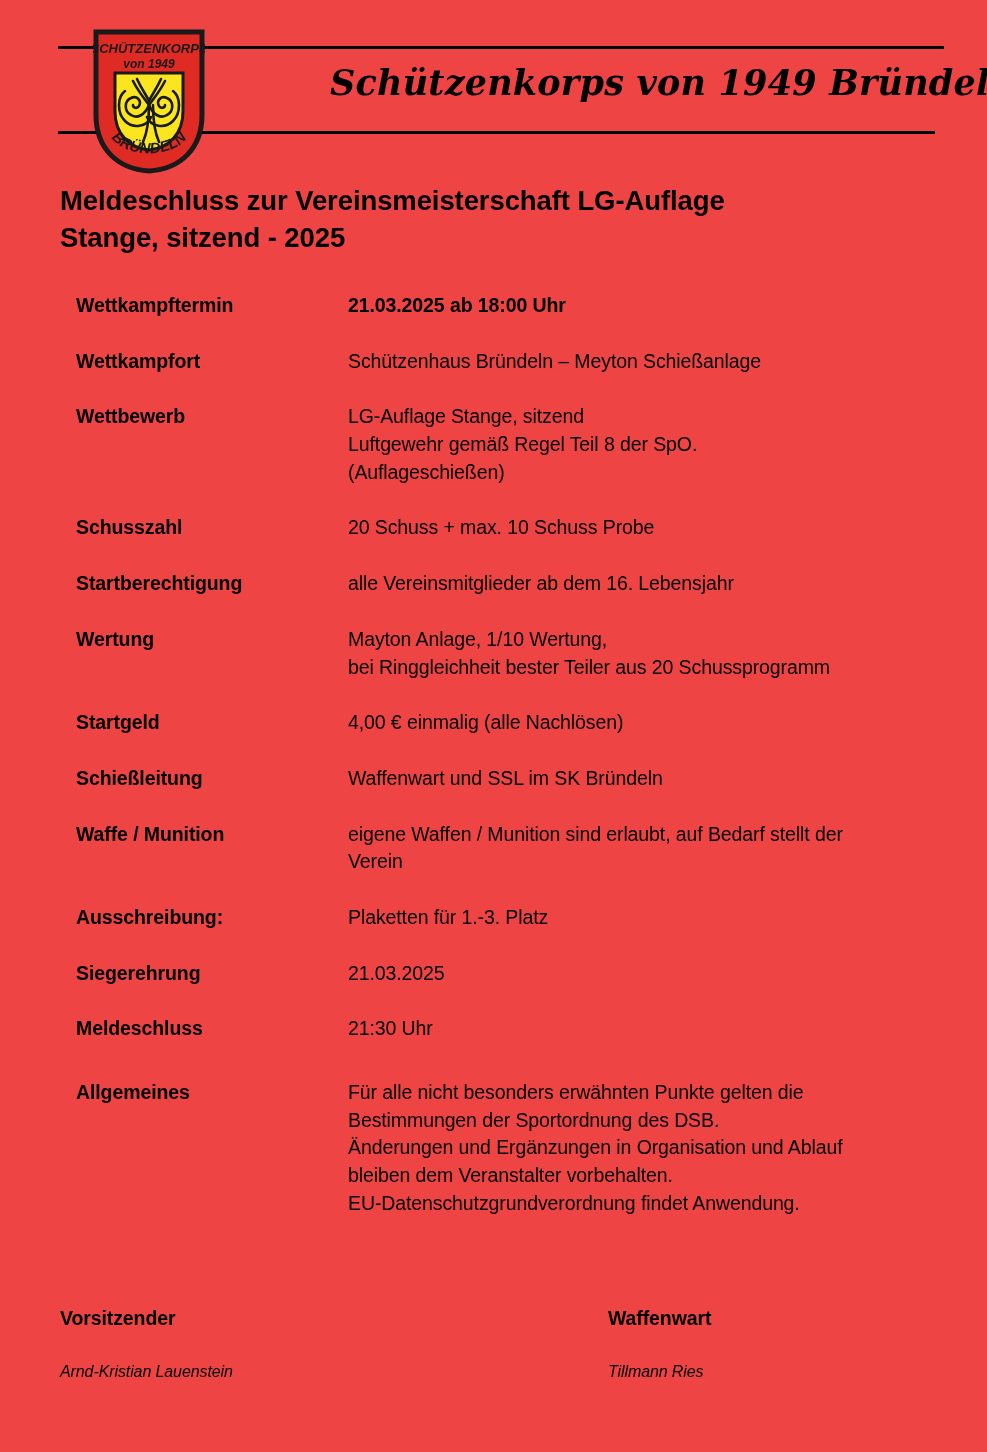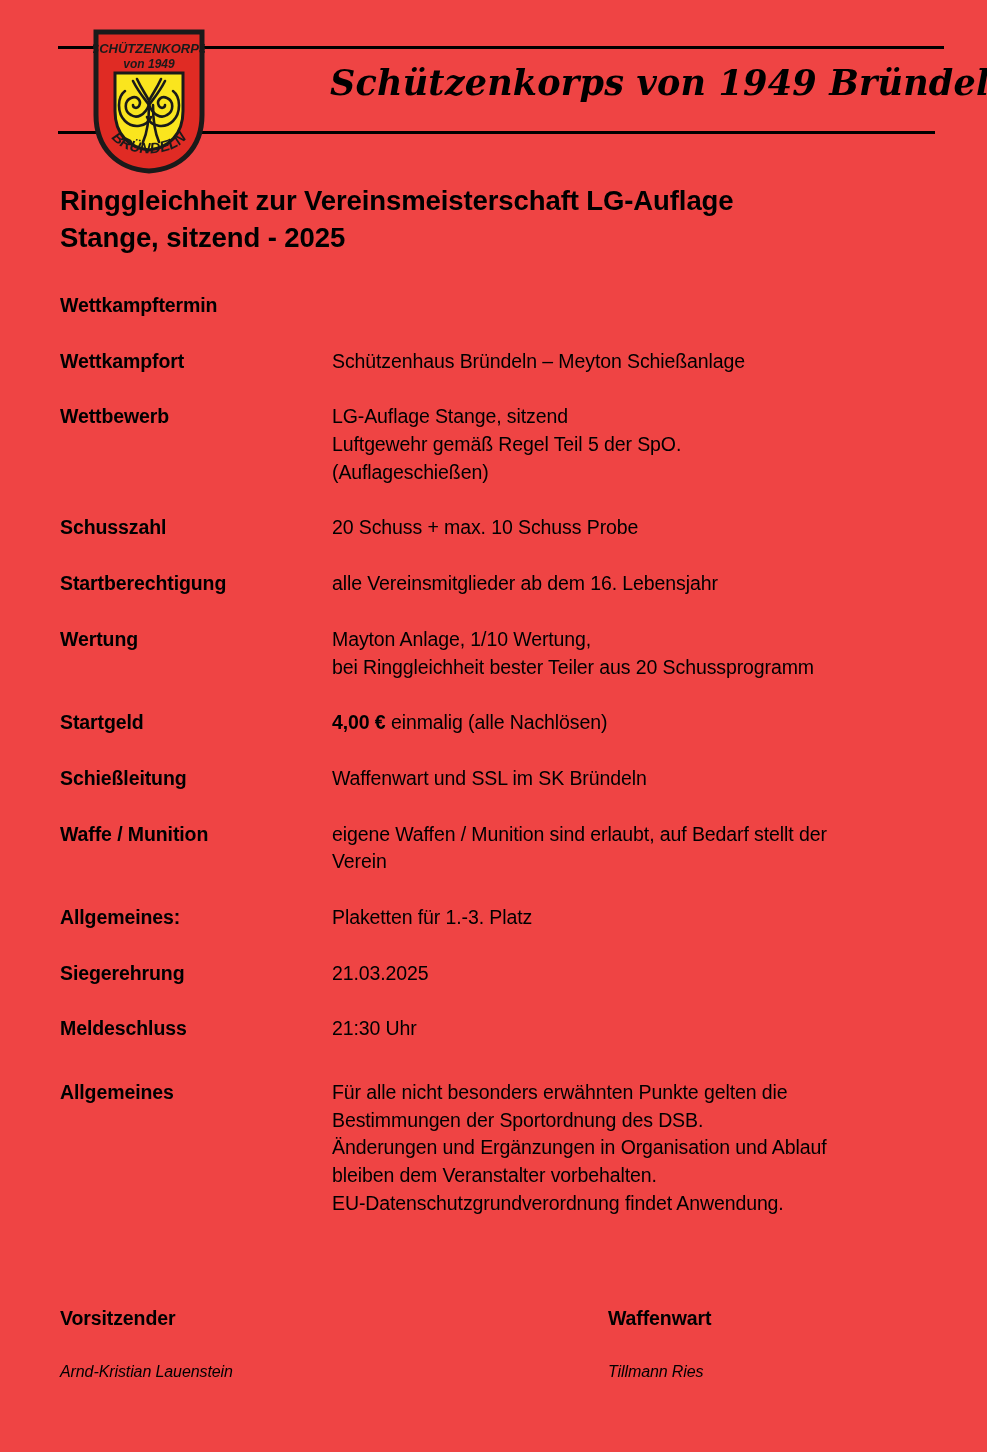--- a/index.html
+++ b/index.html
@@ -90,29 +90,30 @@
     align-items: flex-start;
     margin-bottom: 28px;
   }
   .row-label {
     flex: 0 0 272px;
     width: 272px;
     font-size: 19.5px;
     font-weight: bold;
     line-height: 1.42;
     letter-spacing: -0.1px;
+    margin-left: 16px;
   }
   .row-value {
     flex: 1 1 auto;
     font-size: 19.5px;
     font-weight: normal;
     line-height: 1.42;
     letter-spacing: -0.1px;
   }
-  .row-value .b { font-weight: bold; }
+  .row-value .b { font-weight: normal; }
   .row-value .line { display: block; }
 
   .gap-before {
     margin-top: 36px;
   }
 
   
   .signatures {
     position: absolute;
     left: 60px;
@@ -178,39 +179,42 @@
         <text font-family="'Liberation Sans', sans-serif" font-size="15" font-weight="bold" font-style="italic" fill="#1A1A1A">
           <textPath href="#crestArc" startOffset="50%" text-anchor="middle">BRÜNDELN</textPath>
         </text>
       </svg>
     </div>
 
     <div class="club-title">Schützenkorps von 1949 Bründeln e. V.</div>
   </div>
 
   <div class="doc-title">
-    <span>Ringgleichheit zur Vereinsmeisterschaft LG-Auflage</span><br>
+    <span>Meldeschluss zur Vereinsmeisterschaft LG-Auflage</span><br>
     <span>Stange, sitzend - 2025</span>
   </div>
 
   <div class="rows" id="rows-container">
       <div class="row">
         <div class="row-label">Wettkampftermin</div>
+        <div class="row-value" style="font-weight: bold;">
+          <span class="line">21.03.2025 ab 18:00 Uhr</span>
+        </div>
       </div>
       <div class="row">
         <div class="row-label">Wettkampfort</div>
         <div class="row-value">
           <span class="line">Schützenhaus Bründeln – Meyton Schießanlage</span>
         </div>
       </div>
       <div class="row">
         <div class="row-label">Wettbewerb</div>
         <div class="row-value">
           <span class="line">LG-Auflage Stange, sitzend</span>
-          <span class="line">Luftgewehr gemäß Regel Teil 5 der SpO.</span>
+          <span class="line">Luftgewehr gemäß Regel Teil 8 der SpO.</span>
           <span class="line">(Auflageschießen)</span>
         </div>
       </div>
       <div class="row">
         <div class="row-label">Schusszahl</div>
         <div class="row-value">
           <span class="line">20 Schuss + max. 10 Schuss Probe</span>
         </div>
       </div>
       <div class="row">
@@ -239,21 +243,21 @@
         </div>
       </div>
       <div class="row">
         <div class="row-label">Waffe / Munition</div>
         <div class="row-value">
           <span class="line">eigene Waffen / Munition sind erlaubt, auf Bedarf stellt der</span>
           <span class="line">Verein</span>
         </div>
       </div>
       <div class="row">
-        <div class="row-label">Allgemeines:</div>
+        <div class="row-label">Ausschreibung:</div>
         <div class="row-value">
           <span class="line">Plaketten für 1.-3. Platz</span>
         </div>
       </div>
       <div class="row">
         <div class="row-label">Siegerehrung</div>
         <div class="row-value">
           <span class="line">21.03.2025</span>
         </div>
       </div>

